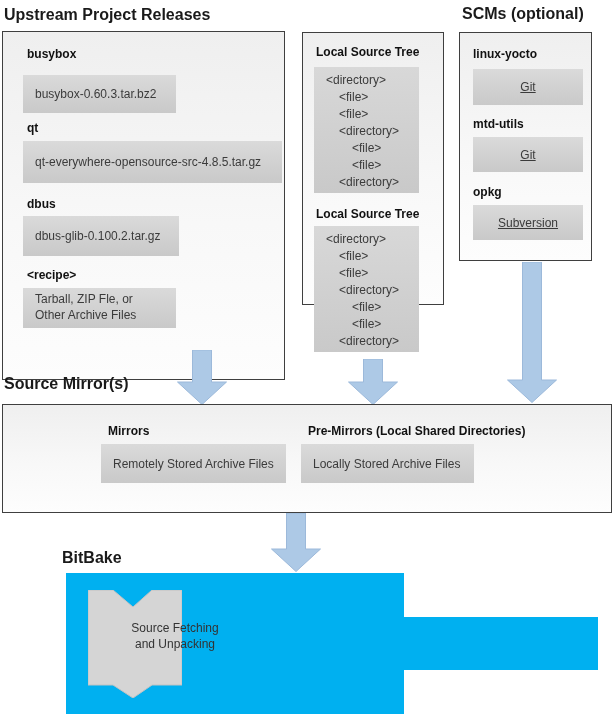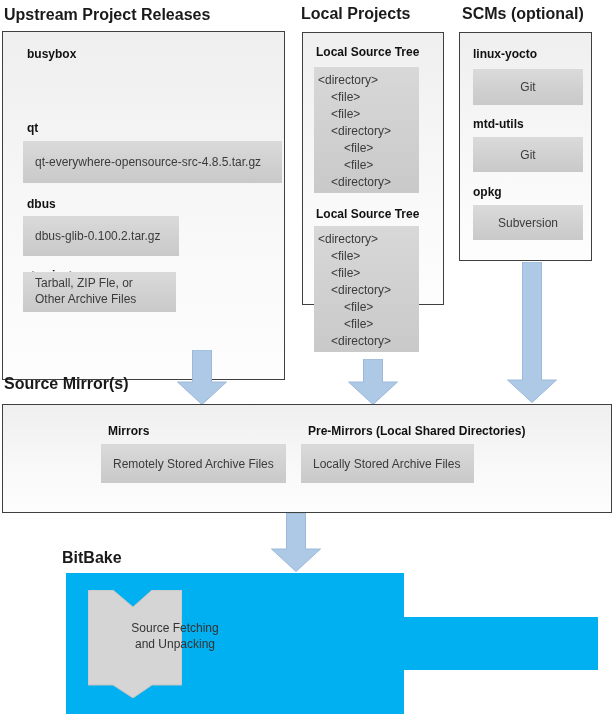--- a/index.html
+++ b/index.html
@@ -19,26 +19,26 @@
   }
   .lbl{
     font-size:12px;font-weight:700;color:#111;white-space:nowrap;
   }
   .gray-box{
     background:linear-gradient(180deg,#dadada 0%,#c9c9c9 100%);
     box-sizing:border-box;display:flex;align-items:center;
     font-size:12px;color:#3b3b3b;
   }
   .pad-l{padding-left:12px;}
-  .center-x{justify-content:center;}
+  .center-x{justify-content:center;text-decoration:underline;}
   .prewrap{white-space:pre-line;line-height:1.3;}
   .tree-box{
     background:linear-gradient(180deg,#d8d8d8 0%,#c9c9c9 100%);
     box-sizing:border-box;font-size:12px;color:#3b3b3b;
-    padding:5px 0 0 4px;line-height:17px;
+    padding:5px 0 0 12px;line-height:17px;
   }
   .tree-line{display:block;white-space:nowrap;}
   .ind0{padding-left:0;}
   .ind1{padding-left:13px;}
   .ind2{padding-left:26px;}
   .arrow-svg{display:block;}
   .blue-rect{background:#00b0f0;}
   .chevron-text{
     font-size:12px;line-height:16px;color:#333;text-align:center;
   }
@@ -46,39 +46,41 @@
 </head>
 <body>
 
 <div class="stage">
 
   <div class="abs h-main" style="left:4px;top:6px;text-align:right;">Upstream Project Releases</div>
 
   <div class="abs outer-box" style="left:2px;top:31px;width:283px;height:349px;padding-left:16px;">
 
     <div class="abs lbl" style="left:24px;top:15px;">busybox</div>
+    <div class="abs gray-box pad-l" style="left:20px;top:43px;width:153px;height:38px;">
+      <span>busybox-0.60.3.tar.bz2</span>
+    </div>
 
     <div class="abs lbl" style="left:24px;top:89px;">qt</div>
     <div class="abs gray-box pad-l" style="left:20px;top:109px;width:259px;height:42px;">
       <span>qt-everywhere-opensource-src-4.8.5.tar.gz</span>
     </div>
 
     <div class="abs lbl" style="left:24px;top:165px;">dbus</div>
     <div class="abs gray-box pad-l" style="left:20px;top:184px;width:156px;height:40px;">
       <span>dbus-glib-0.100.2.tar.gz</span>
     </div>
 
     <div class="abs lbl" style="left:24px;top:236px;">&lt;recipe&gt;</div>
-    <div class="abs gray-box pad-l" style="left:20px;top:240px;width:153px;height:40px;">
+    <div class="abs gray-box pad-l" style="left:20px;top:256px;width:153px;height:40px;">
       <span class="prewrap">Tarball, ZIP Fle, or
 Other Archive Files</span>
     </div>
   </div>
 
-  <div class="abs h-main" style="left:301px;top:5px;">Local Projects</div>
 
   <div class="abs outer-box" style="left:302px;top:32px;width:142px;height:273px;">
 
     <div class="abs lbl" style="left:13px;top:12px;">Local Source Tree</div>
     <div class="abs tree-box" style="left:11px;top:34px;width:105px;height:126px;">
       <span class="tree-line ind0">&lt;directory&gt;</span>
       <span class="tree-line ind1">&lt;file&gt;</span>
       <span class="tree-line ind1">&lt;file&gt;</span>
       <span class="tree-line ind1">&lt;directory&gt;</span>
       <span class="tree-line ind2">&lt;file&gt;</span>

